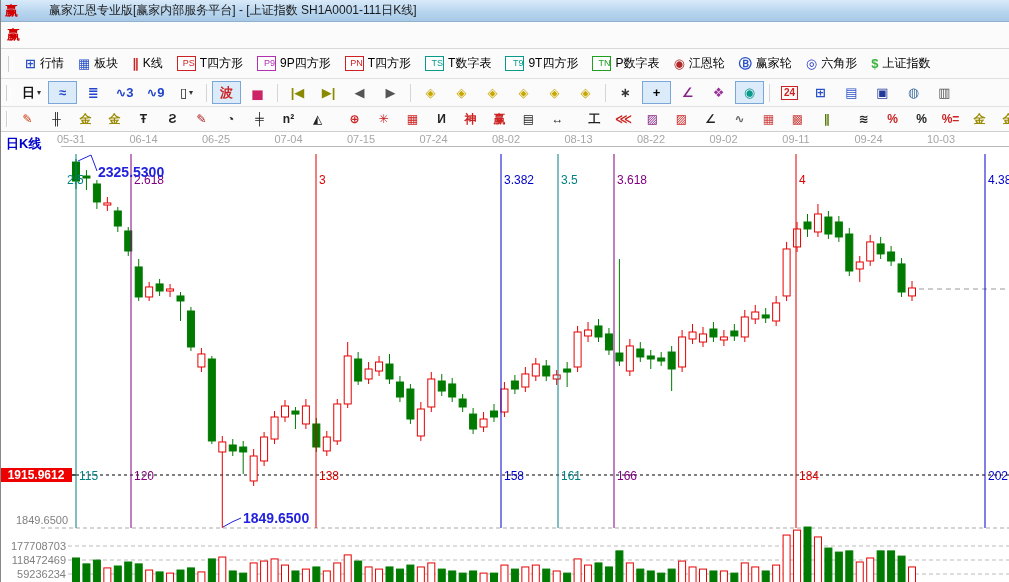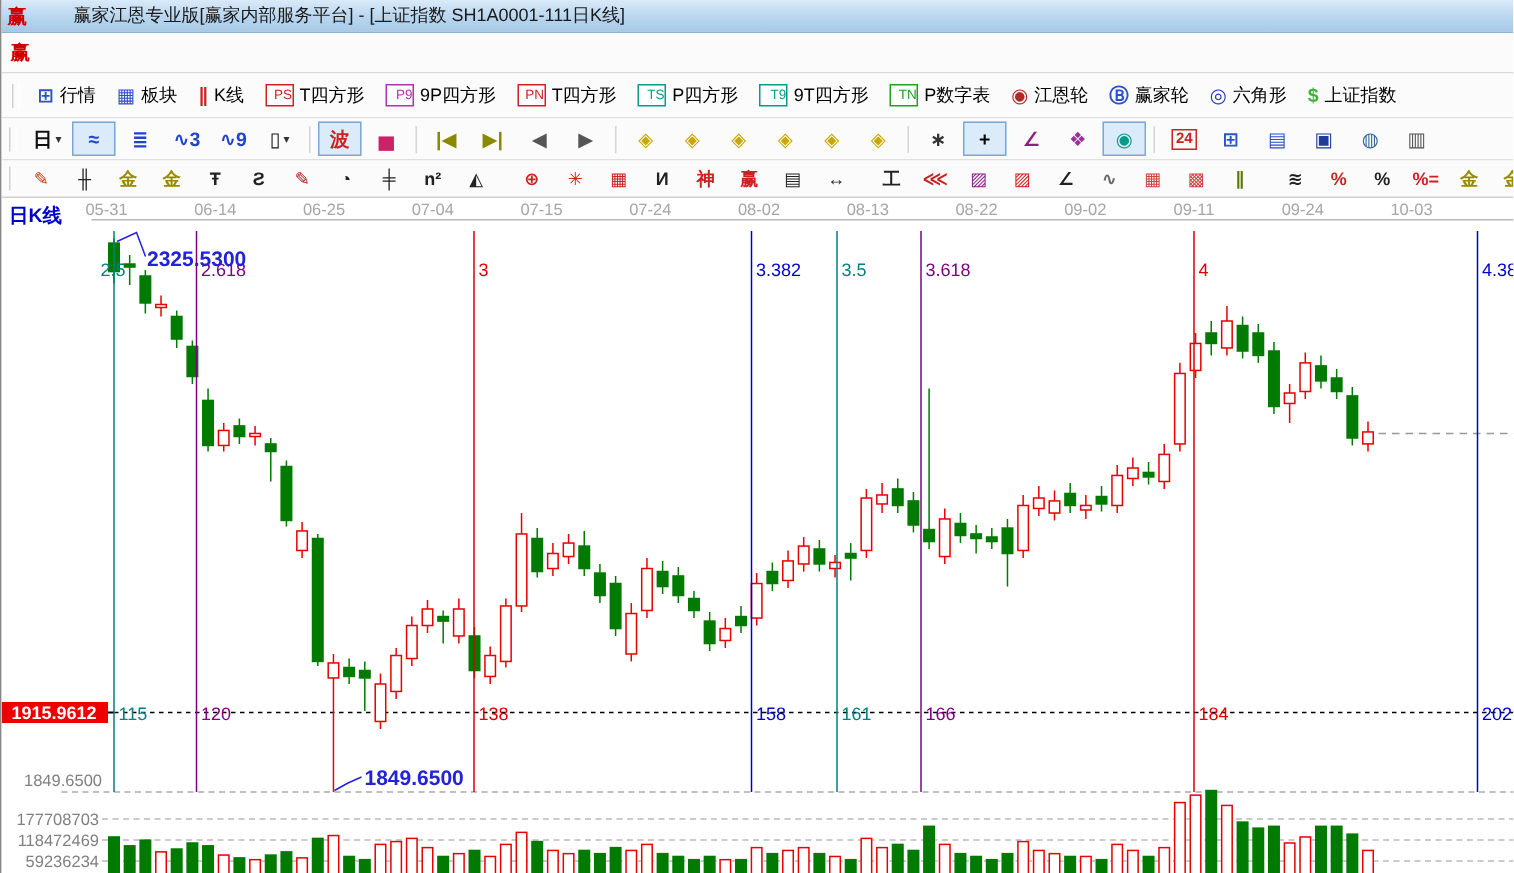--- a/index.html
+++ b/index.html
@@ -70,21 +70,21 @@
       <span class="t1item">
         <span class="t1box" style="color: rgb(176, 48, 176); border-color: rgb(176, 48, 176);">P9</span>
         <span class="t1label">9P四方形</span>
       </span>
       <span class="t1item">
         <span class="t1box" style="color: rgb(204, 34, 34); border-color: rgb(204, 34, 34);">PN</span>
         <span class="t1label">T四方形</span>
       </span>
       <span class="t1item">
         <span class="t1box" style="color: rgb(8, 154, 138); border-color: rgb(8, 154, 138);">TS</span>
-        <span class="t1label">P四方形</span>
+        <span class="t1label">T数字表</span>
       </span>
       <span class="t1item">
         <span class="t1box" style="color: rgb(8, 154, 138); border-color: rgb(8, 154, 138);">T9</span>
         <span class="t1label">9T四方形</span>
       </span>
       <span class="t1item">
         <span class="t1box" style="color: rgb(32, 160, 32); border-color: rgb(32, 160, 32);">TN</span>
         <span class="t1label">P数字表</span>
       </span>
       <span class="t1item">

